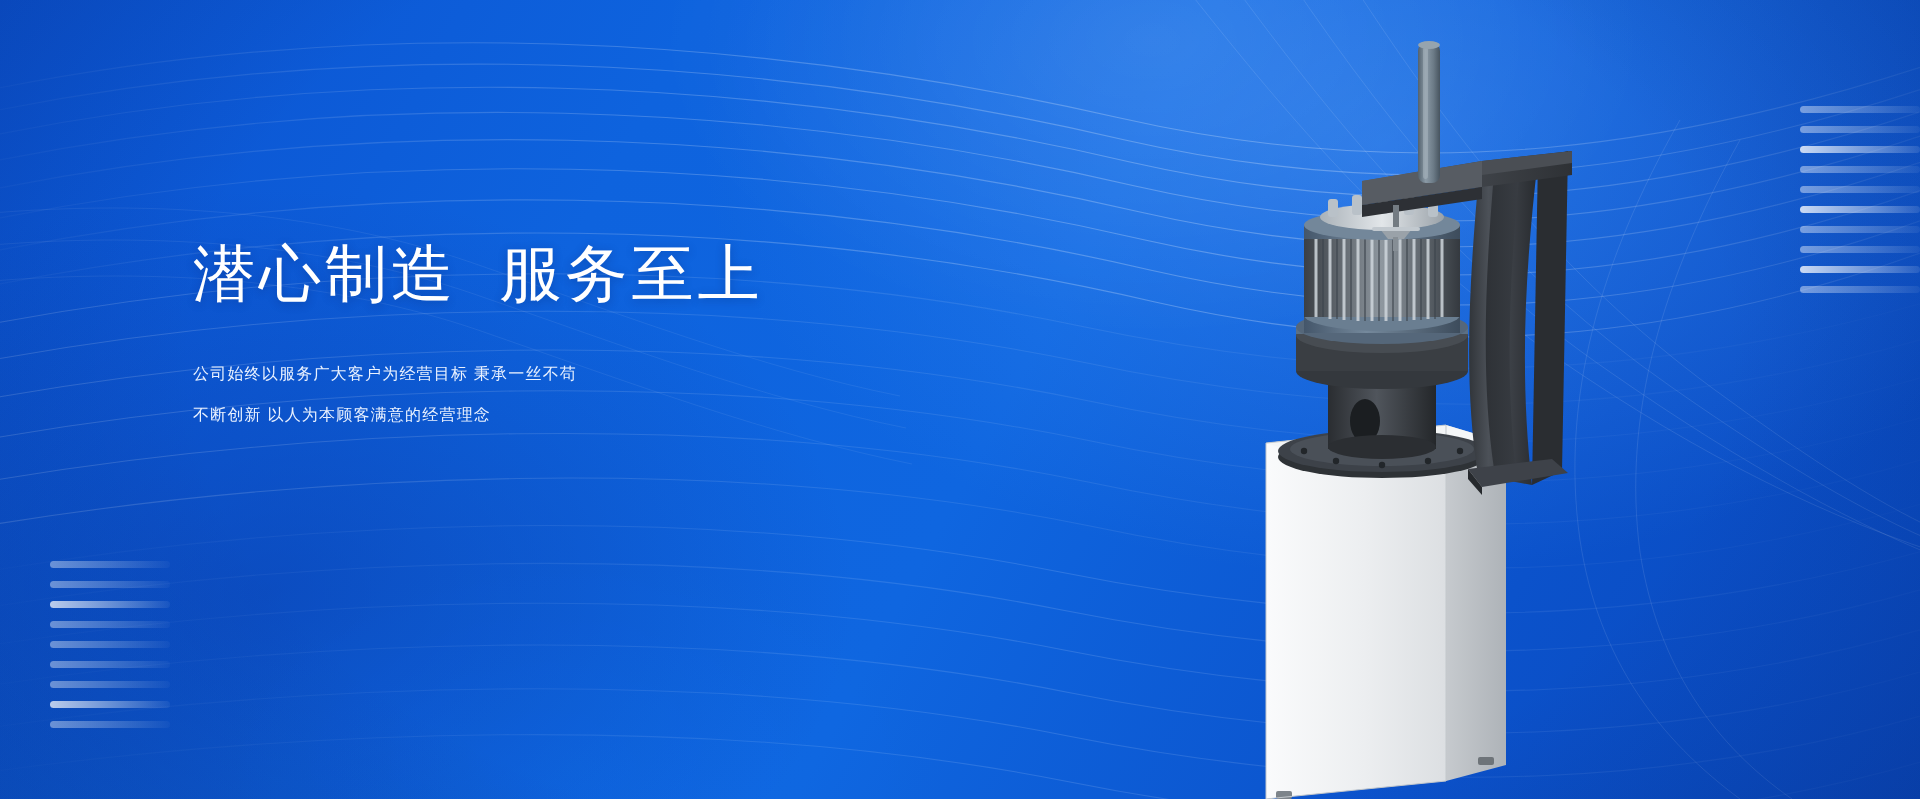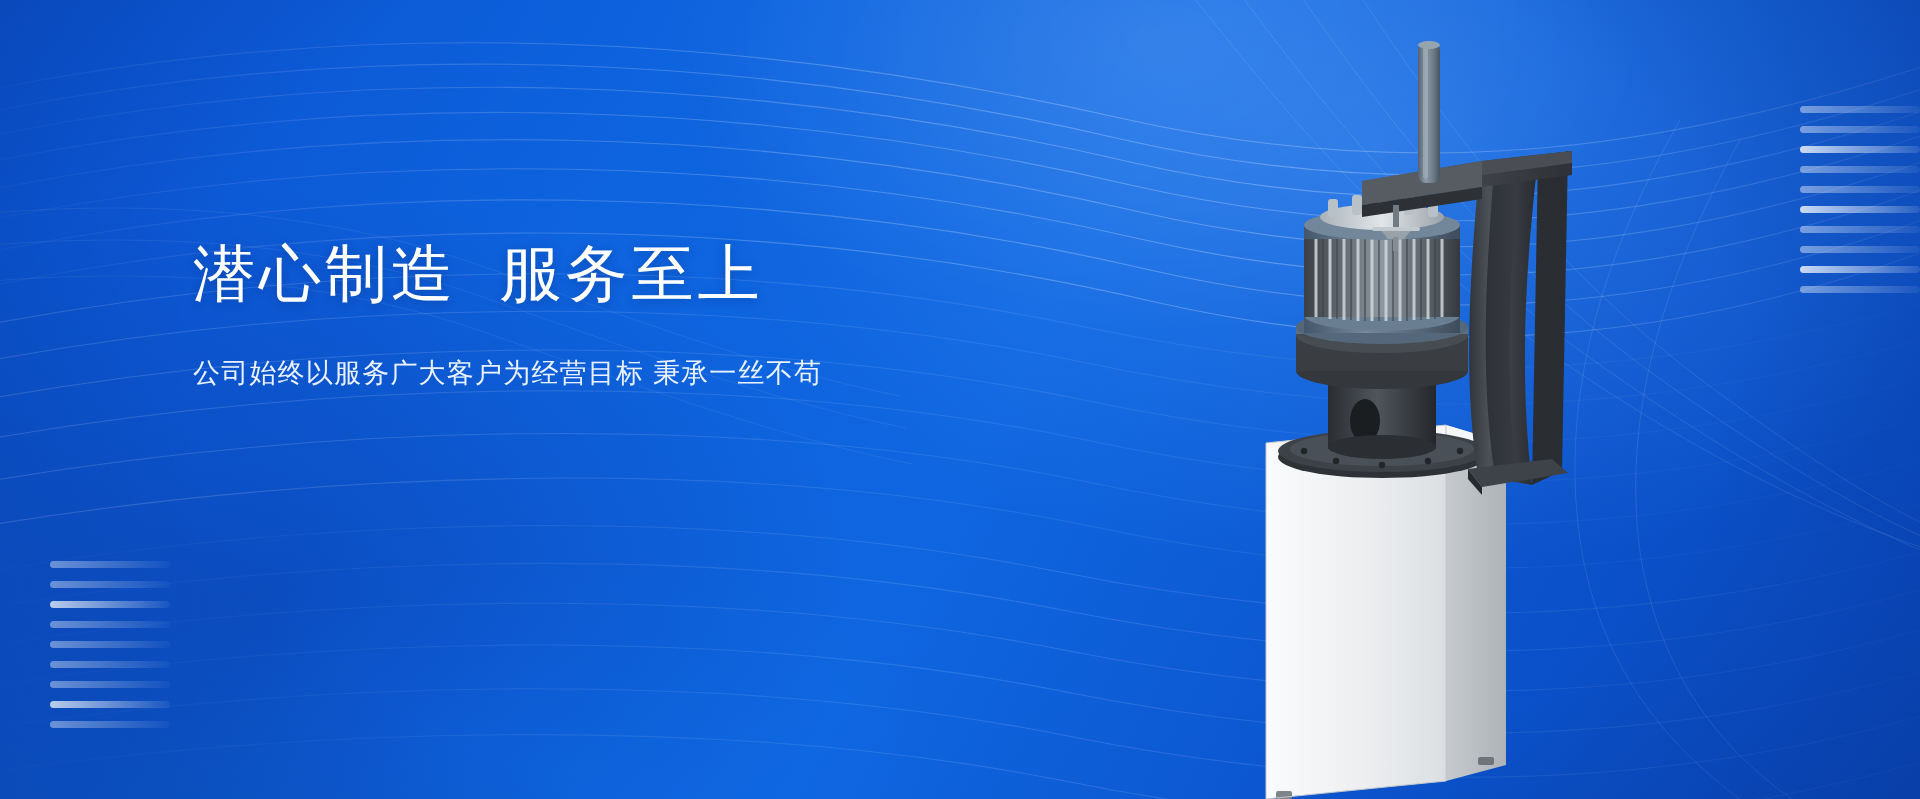--- a/index.html
+++ b/index.html
@@ -49,21 +49,21 @@
     font-size:62px;
     font-weight:normal;
     color:#ffffff;
     letter-spacing:4px;
     line-height:1;
     white-space:pre;
     text-shadow:0 2px 10px rgba(2,30,95,0.30);
   }
   .subcopy{
     margin-top:48px;
-    font-size:27px;
+    font-size:16px;
     color:#eaf2ff;
     line-height:41px;
     letter-spacing:1.2px;
     font-weight:400;
   }
   .subcopy .ln{ display:block; white-space:pre; }
 
   
   .bars{ position:absolute; pointer-events:none; }
   .bars .bar{
@@ -187,20 +187,21 @@
     <div class="bar dim"></div>
     <div class="bar dim"></div>
     <div class="bar bright"></div>
     <div class="bar dim"></div>
   </div>
 
   <div class="copy">
     <div class="headline">潜心制造  服务至上</div>
     <div class="subcopy">
       <span class="ln">公司始终以服务广大客户为经营目标 秉承一丝不苟</span>
+      <span class="ln">不断创新 以人为本顾客满意的经营理念</span>
     </div>
   </div>
 
   <div class="machine">
     <svg viewBox="0 0 420 760" aria-hidden="true">
       <defs>
         <linearGradient id="rodG" x1="0" y1="0" x2="1" y2="0">
           <stop offset="0%" stop-color="#53626e"></stop>
           <stop offset="35%" stop-color="#8b9aa6"></stop>
           <stop offset="70%" stop-color="#6c7b87"></stop>

